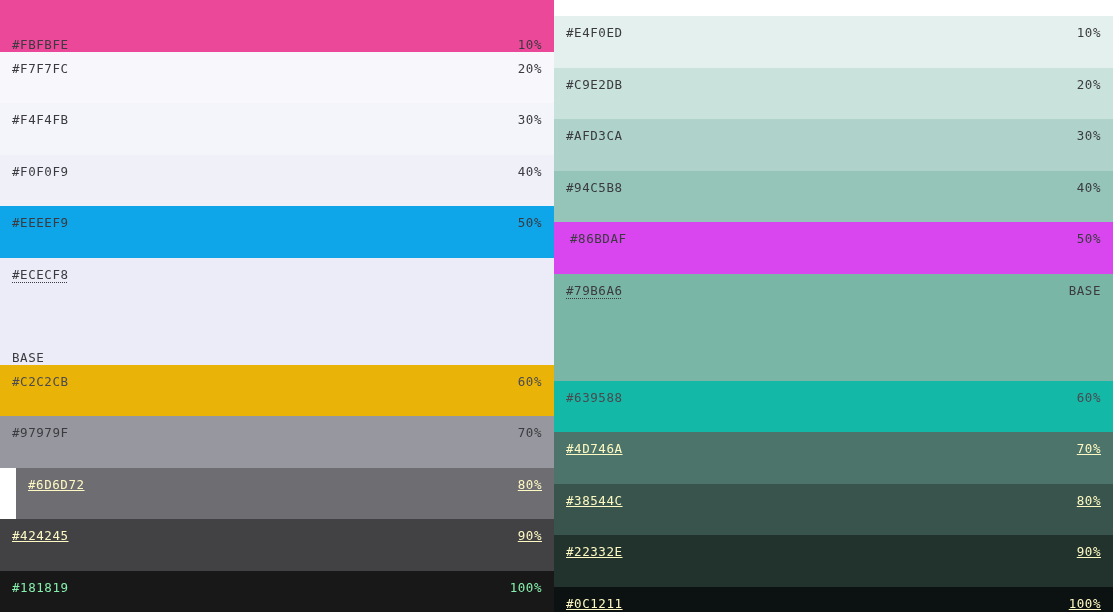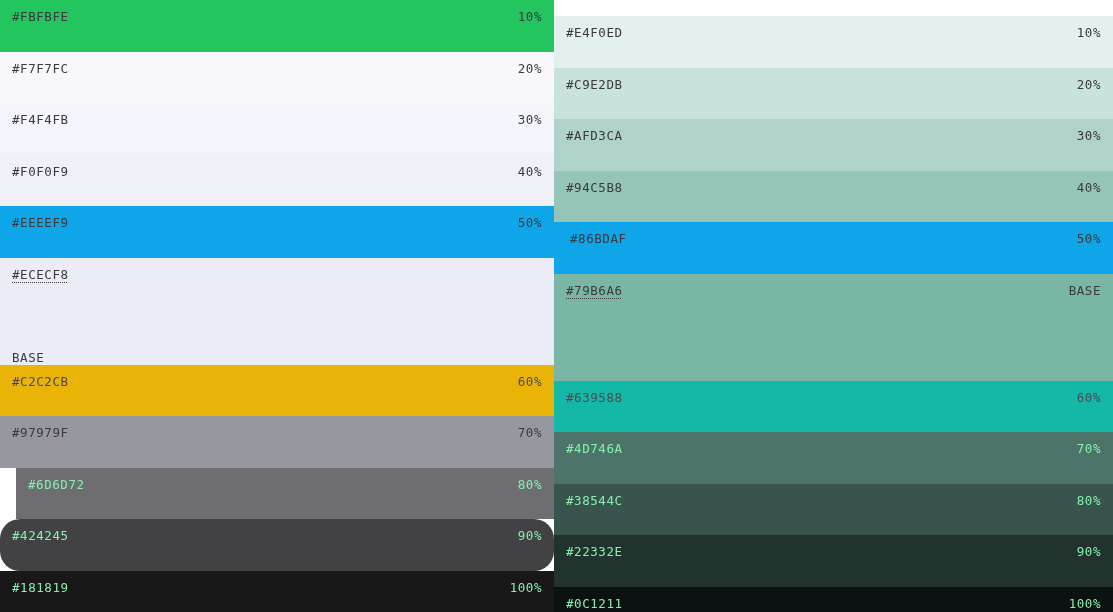--- a/index.html
+++ b/index.html
@@ -55,29 +55,29 @@
   .swatch-row.is-base .swatch-hex {
     text-decoration: underline;
     text-decoration-style: dotted;
     text-decoration-thickness: 1px;
     text-underline-offset: 3px;
   }
 
   
   .tone-dark  { color: #3a3a3f; }
   .tone-muted { color: #4a4a50; }
-  .tone-light { color: #86efac; }
+  .tone-light { color: #fef9c3; text-decoration: underline; }
   .tone-cream { color: #86efac; }
 </style>
 </head>
 <body>
 
 <div id="palette-grid">
   <div class="palette-column" id="palette-column-neutral">
-      <div class="swatch-row" style="background: #22c55e;">
+      <div class="swatch-row" style="background: #ec4899; align-items: flex-end;">
         <span class="swatch-hex tone-dark">#FBFBFE</span>
         <span class="swatch-step tone-dark">10%</span>
       </div>
       <div class="swatch-row" style="background: rgb(247, 247, 252);">
         <span class="swatch-hex tone-dark">#F7F7FC</span>
         <span class="swatch-step tone-dark">20%</span>
       </div>
       <div class="swatch-row" style="background: rgb(244, 244, 251);">
         <span class="swatch-hex tone-dark">#F4F4FB</span>
         <span class="swatch-step tone-dark">30%</span>
@@ -99,21 +99,21 @@
         <span class="swatch-step tone-muted">60%</span>
       </div>
       <div class="swatch-row" style="background: rgb(151, 151, 159);">
         <span class="swatch-hex tone-dark">#97979F</span>
         <span class="swatch-step tone-dark">70%</span>
       </div>
       <div class="swatch-row" style="background: rgb(109, 109, 114); margin-left: 16px;">
         <span class="swatch-hex tone-light">#6D6D72</span>
         <span class="swatch-step tone-light">80%</span>
       </div>
-      <div class="swatch-row" style="background: rgb(66, 66, 69); border-radius: 20px;">
+      <div class="swatch-row" style="background: rgb(66, 66, 69);">
         <span class="swatch-hex tone-light">#424245</span>
         <span class="swatch-step tone-light">90%</span>
       </div>
       <div class="swatch-row" style="background: rgb(24, 24, 25);">
         <span class="swatch-hex tone-cream">#181819</span>
         <span class="swatch-step tone-cream">100%</span>
       </div>
     </div>
   <div class="palette-column" id="palette-column-accent">
       <div class="swatch-row" style="background: rgb(228, 240, 237); margin-top: 16px;">
@@ -125,21 +125,21 @@
         <span class="swatch-step tone-dark">20%</span>
       </div>
       <div class="swatch-row" style="background: rgb(175, 211, 202);">
         <span class="swatch-hex tone-dark">#AFD3CA</span>
         <span class="swatch-step tone-dark">30%</span>
       </div>
       <div class="swatch-row" style="background: rgb(148, 197, 184);">
         <span class="swatch-hex tone-dark">#94C5B8</span>
         <span class="swatch-step tone-dark">40%</span>
       </div>
-      <div class="swatch-row" style="background: #0ea5e9; padding-left: 16px;">
+      <div class="swatch-row" style="background: #d946ef; padding-left: 16px;">
         <span class="swatch-hex tone-dark">#86BDAF</span>
         <span class="swatch-step tone-dark">50%</span>
       </div>
       <div class="swatch-row is-base" style="background: rgb(121, 182, 166);">
         <span class="swatch-hex tone-dark">#79B6A6</span>
         <span class="swatch-step tone-dark">BASE</span>
       </div>
       <div class="swatch-row" style="background: #14b8a6;">
         <span class="swatch-hex tone-muted">#639588</span>
         <span class="swatch-step tone-muted">60%</span>

